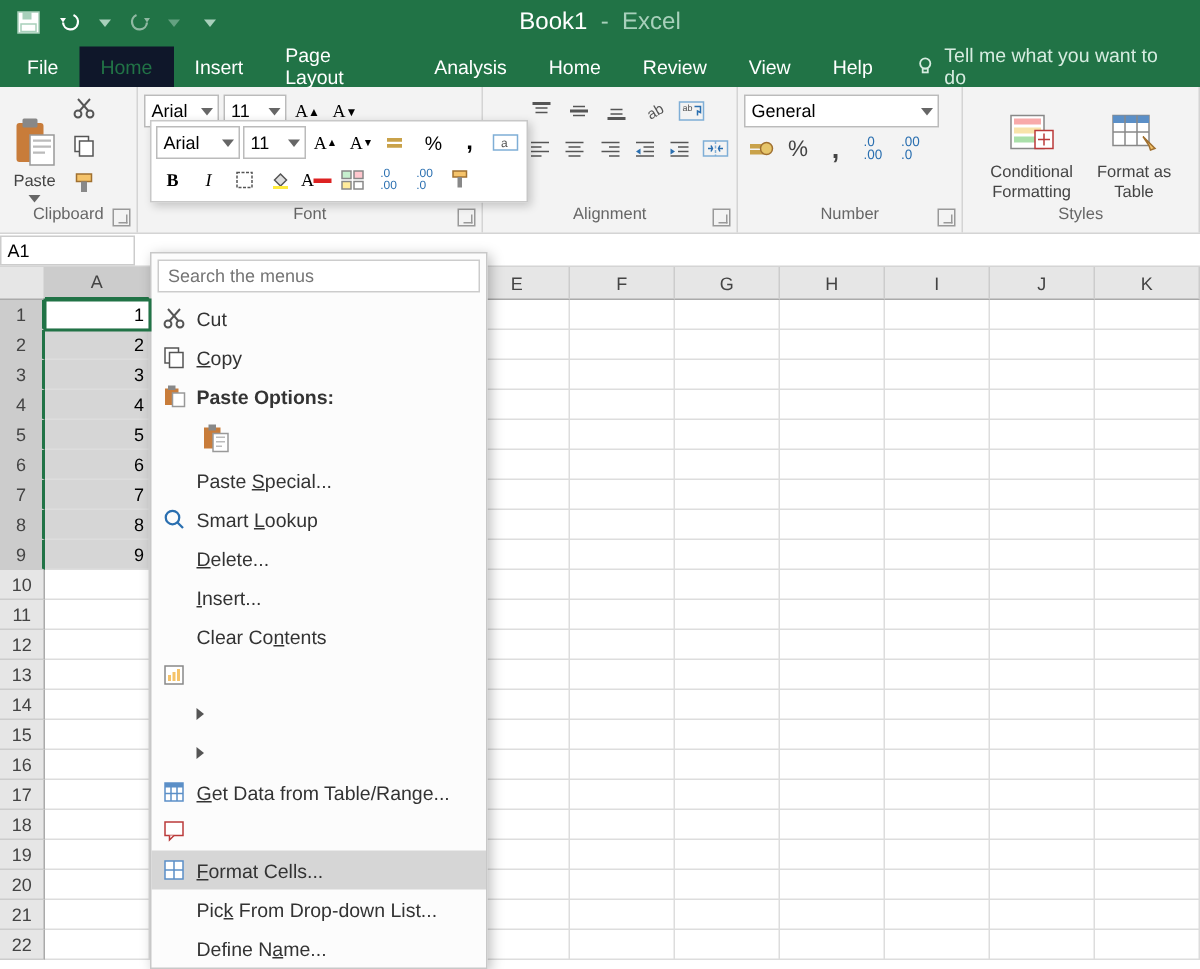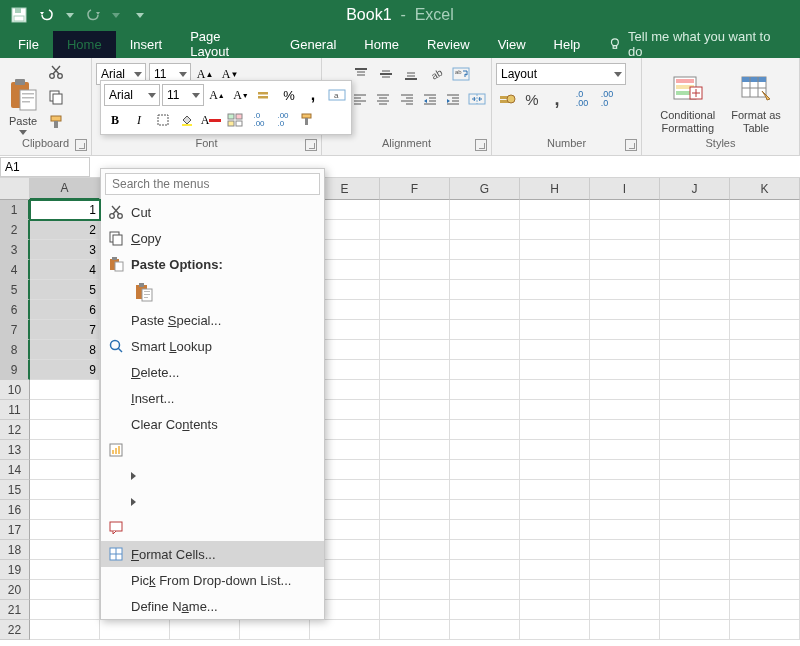--- a/index.html
+++ b/index.html
@@ -106,21 +106,21 @@
     <span class="dim"> &nbsp;-&nbsp; </span>
     <span class="dim">Excel</span>
   </div>
 </div>
 
 <div class="tabs">
   <div class="tab">File</div>
   <div class="tab active">Home</div>
   <div class="tab">Insert</div>
   <div class="tab">Page Layout</div>
-  <div class="tab">General</div>
+  <div class="tab">Analysis</div>
   <div class="tab">Home</div>
   <div class="tab">Review</div>
   <div class="tab">View</div>
   <div class="tab">Help</div>
   <div class="tell-me">
     <svg width="14" height="14" viewBox="0 0 16 16">
         <circle cx="8" cy="6" r="4" fill="none" stroke="#d6ece0" stroke-width="1.4"></circle>
         <rect x="6" y="10" width="4" height="3" fill="none" stroke="#d6ece0" stroke-width="1.4"></rect>
       </svg>
     <span>Tell me what you want to do</span>
@@ -322,21 +322,21 @@
     <div class="group-label">
         <span>Alignment</span>
         <span class="dlg"></span>
       </div>
   </div>
 
   <div class="group" style="width:150px">
     <div class="group-body col" style="padding-top:5px">
       <div class="row">
         <div class="combo" style="width:130px">
-            <span>Layout</span>
+            <span>General</span>
             <span class="dd"></span>
           </div>
       </div>
       <div class="row">
         <div class="sm-btn">
             <svg width="18" height="16">
               <rect x="2" y="5" width="12" height="3" fill="#c9a24a"></rect>
               <rect x="2" y="9" width="12" height="3" fill="#c9a24a"></rect>
               <circle cx="13" cy="8" r="4" fill="#e6c56a" stroke="#a07030"></circle>
             </svg>
@@ -827,20 +827,32 @@
     <span class="ii"></span>
       <span class="arrow"></span>
   </div>
   <div class="ctx-item">
     <span class="ii"></span>
       <span class="arrow"></span>
   </div>
   <div class="ctx-item">
     <span class="ii">
         <svg width="16" height="16" viewBox="0 0 16 16">
+          <rect x="2" y="2" width="12" height="12" fill="#fff" stroke="#5b8fc7"></rect>
+          <rect x="2" y="2" width="12" height="3" fill="#5b8fc7"></rect>
+          <line x1="6" y1="2" x2="6" y2="14" stroke="#5b8fc7"></line>
+          <line x1="10" y1="2" x2="10" y2="14" stroke="#5b8fc7"></line>
+          <line x1="2" y1="9" x2="14" y2="9" stroke="#5b8fc7"></line>
+        </svg>
+      </span>
+    <span class="lbl"><span class="u-key">G</span>et Data from Table/Range...</span>
+  </div>
+  <div class="ctx-item">
+    <span class="ii">
+        <svg width="16" height="16" viewBox="0 0 16 16">
           <rect x="2" y="2" width="12" height="9" fill="#fff" stroke="#ba3a3a"></rect>
           <path d="M5 11 l0 3 l3 -3" fill="#fff" stroke="#ba3a3a"></path>
         </svg>
       </span>
   </div>
   <div class="ctx-item hover">
     <span class="ii">
         <svg width="16" height="16" viewBox="0 0 16 16">
           <rect x="2" y="2" width="12" height="12" fill="#fff" stroke="#5b8fc7"></rect>
           <line x1="8" y1="2" x2="8" y2="14" stroke="#5b8fc7"></line>

